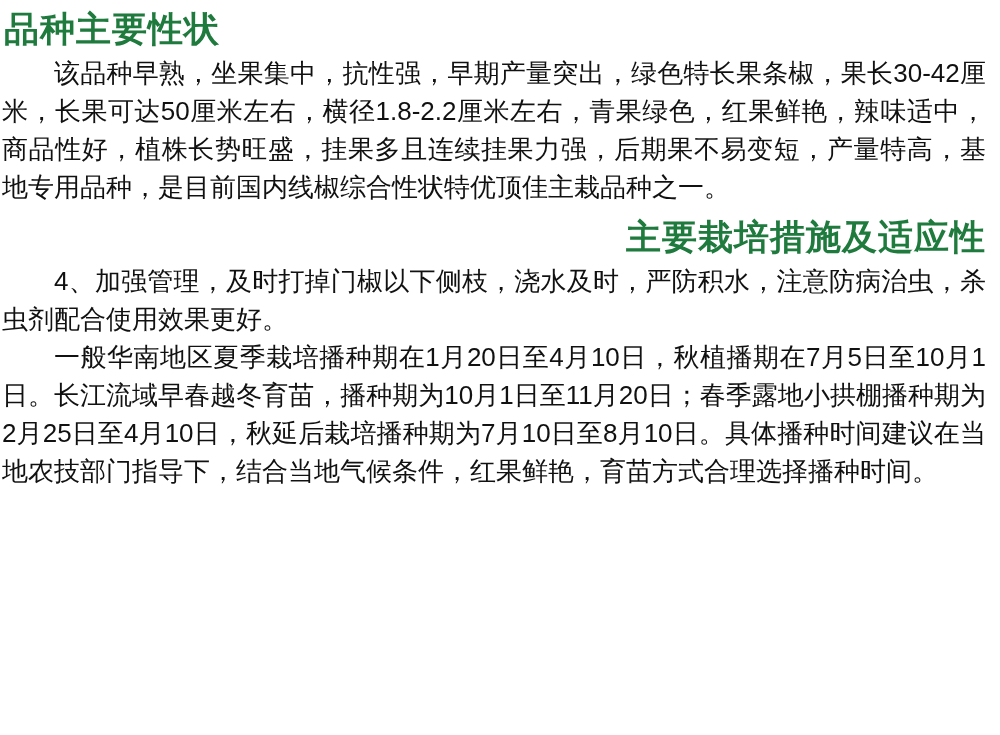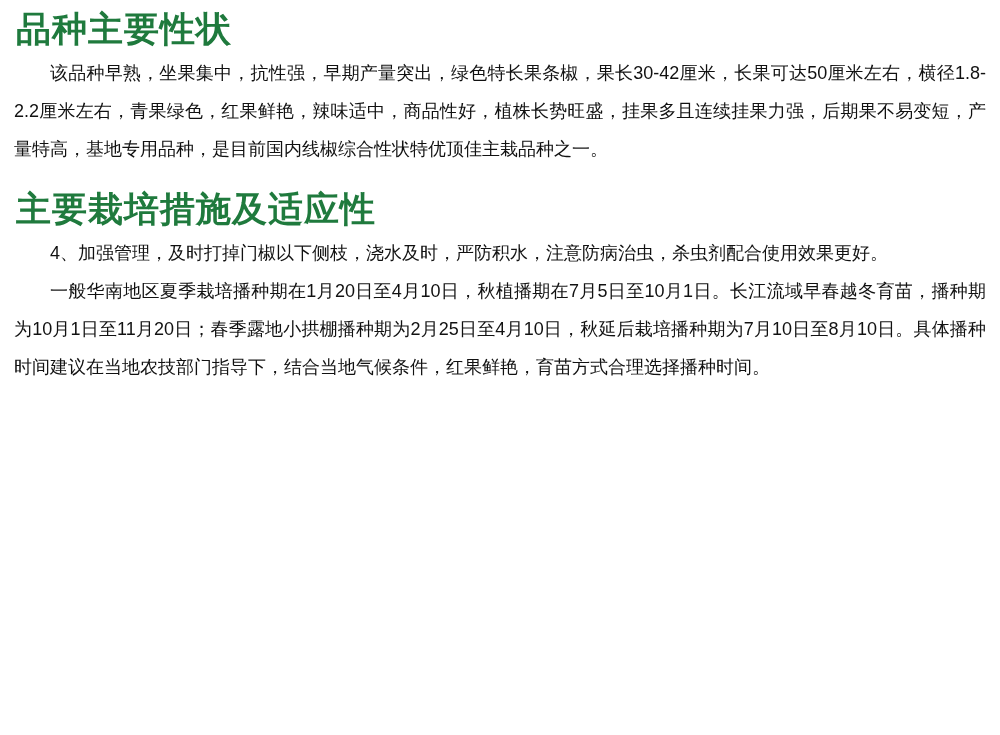--- a/index.html
+++ b/index.html
@@ -12,37 +12,38 @@
     height: 735px;
     font-family: "Liberation Sans", "DejaVu Sans", sans-serif;
     color: #111111;
     overflow: hidden;
   }
   .page {
     position: relative;
     width: 1000px;
     height: 735px;
     box-sizing: border-box;
-    padding: 8px 14px 0 14px;
+    padding: 8px 14px 0 2px;
   }
   .section-heading {
     font-family: "Liberation Serif", "DejaVu Serif", serif;
     font-weight: bold;
     font-size: 35px;
     line-height: 44px;
     color: #1f7a3d;
     letter-spacing: 1px;
     margin: 0 0 2px 2px;
     white-space: nowrap;
   }
   .section-heading.second {
-    margin-top: 20px;
+    margin-top: 10px;
+    text-align: right;
   }
   .para {
-    font-size: 18px;
+    font-size: 26px;
     line-height: 38px;
     text-align: justify;
     text-justify: inter-ideograph;
     margin: 0;
     letter-spacing: 0px;
   }
   .indent {
     text-indent: 2em;
   }
 </style>

